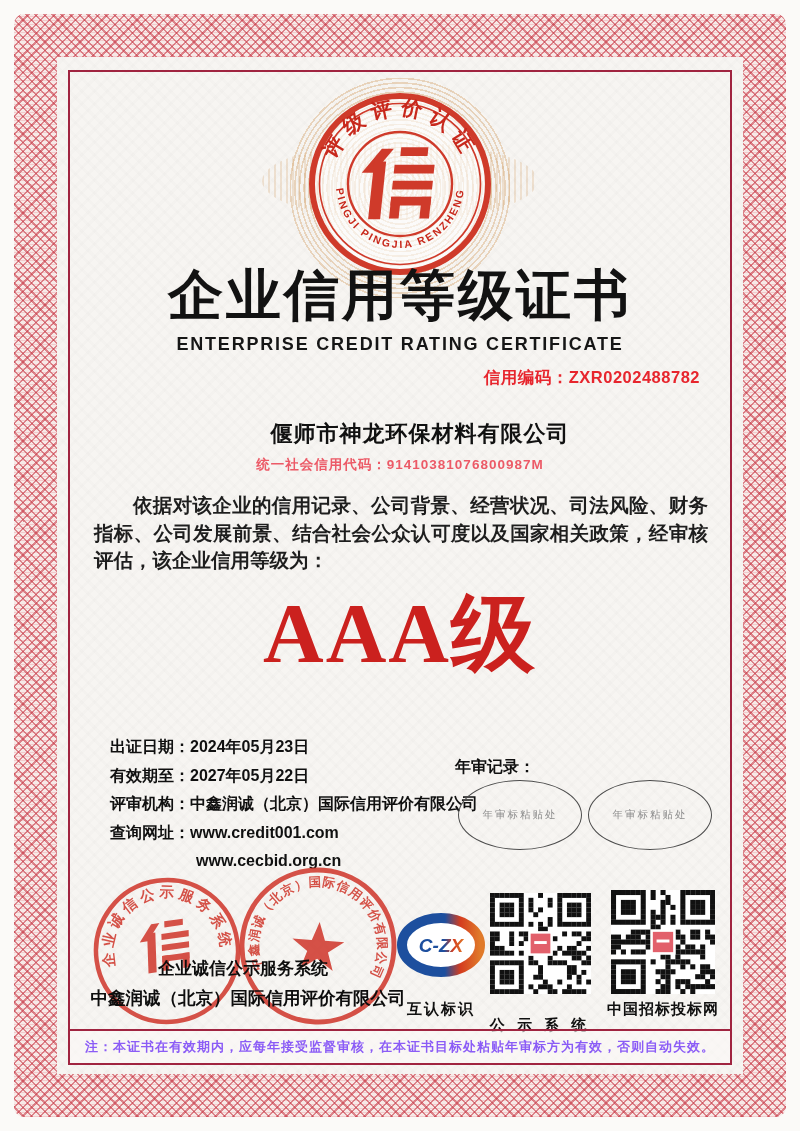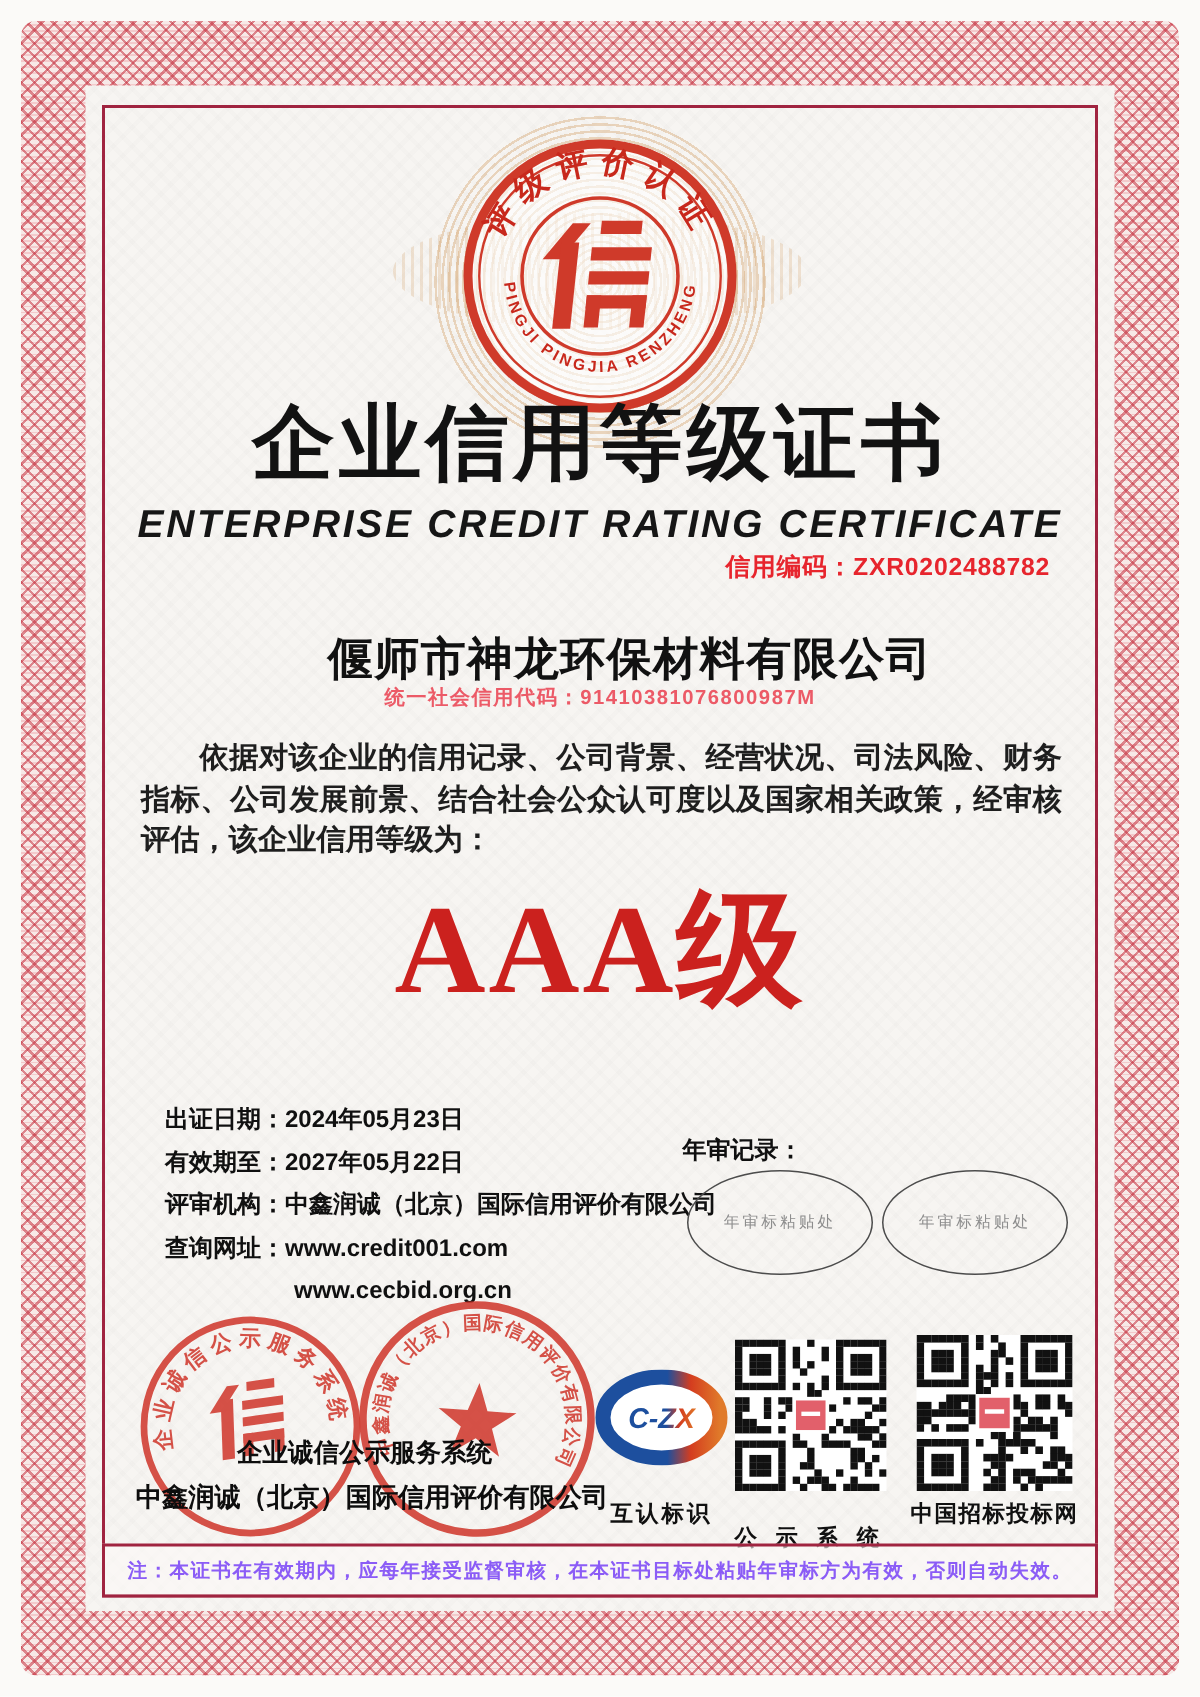--- a/index.html
+++ b/index.html
@@ -20,25 +20,25 @@
     border:2px solid #a02440;pointer-events:none;}
   
   .rosette{position:absolute;left:288px;top:76px;width:224px;height:224px;border-radius:50%;
     background:repeating-radial-gradient(circle, rgba(206,148,84,0) 0 3px, rgba(206,148,84,.34) 3px 4.6px);}
   .rosette-band{position:absolute;left:262px;top:142px;width:276px;height:78px;border-radius:50%;
     background:repeating-linear-gradient(90deg, rgba(206,148,84,.22) 0 2px, rgba(206,148,84,0) 2px 6px);}
   .seal-svg{position:absolute;left:308px;top:92px;width:184px;height:184px;}
   
   .title{position:absolute;top:266px;left:0;right:0;text-align:center;font-size:55px;line-height:58px;
     font-weight:900;letter-spacing:3px;color:#121212;font-family:"Liberation Sans","DejaVu Sans",sans-serif;}
-  .subtitle{position:absolute;top:334px;left:0;right:0;text-align:center;font-size:26px;font-weight:700;
-    letter-spacing:1.8px;color:#161616;font-family:"Liberation Sans","DejaVu Sans",sans-serif;font-style:italic;}
+  .subtitle{position:absolute;top:334px;left:0;right:0;text-align:center;font-size:18px;font-weight:700;
+    letter-spacing:1.8px;color:#161616;font-family:"Liberation Sans","DejaVu Sans",sans-serif;}
   .credit-code{position:absolute;top:367px;left:0;right:100px;text-align:right;font-size:16.5px;font-weight:800;
     color:#e7252d;font-family:"Liberation Sans","DejaVu Sans",sans-serif;letter-spacing:.5px;margin-left:40px;}
-  .company{position:absolute;top:419px;left:0;right:0;text-align:center;font-size:30px;font-weight:900;
+  .company{position:absolute;top:419px;left:0;right:0;text-align:center;font-size:22px;font-weight:900;
     letter-spacing:1px;color:#111;margin-left:40px;}
   .uscc{position:absolute;top:456px;left:0;right:0;text-align:center;font-size:13.5px;font-weight:700;
     color:#ec5a67;letter-spacing:1px;font-family:"Liberation Sans","DejaVu Sans",sans-serif;}
   .statement{position:absolute;top:492px;left:94px;right:92px;font-size:19.5px;line-height:27.5px;
     font-weight:700;color:#1e1e1e;text-align:justify;text-indent:2em;}
   .rating{position:absolute;top:588px;left:0;right:0;text-align:center;font-size:84px;line-height:92px;
     font-weight:900;color:#cb211e;letter-spacing:2px;}
   
   .details{position:absolute;left:110px;top:733px;font-family:"Liberation Sans","DejaVu Sans",sans-serif;}
   .drow{display:flex;font-size:16px;font-weight:800;color:#101010;line-height:28.5px;white-space:nowrap;}

